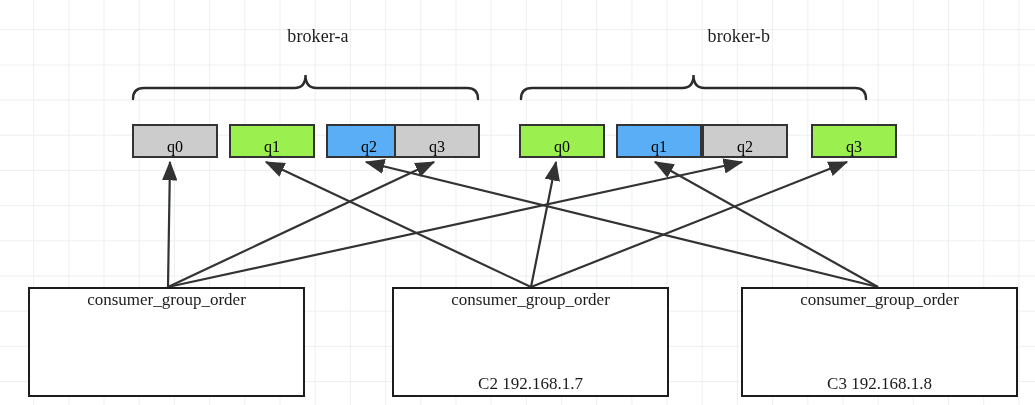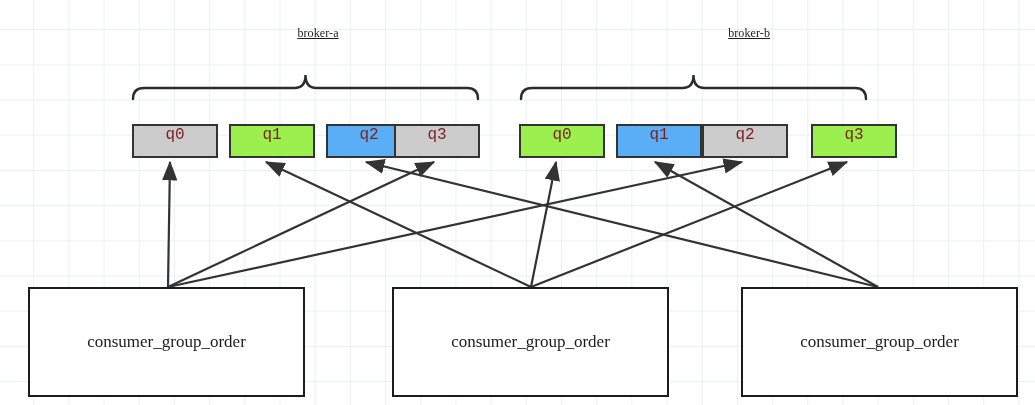--- a/index.html
+++ b/index.html
@@ -26,48 +26,46 @@
   #wires {
     position: absolute;
     left: 0;
     top: 0;
     width: 1035px;
     height: 405px;
     pointer-events: none;
   }
   .broker-label {
     position: absolute;
-    font-size: 12px;
+    font-size: 18px;
     color: #1c1c1c;
     white-space: nowrap;
     text-align: center;
     letter-spacing: 0.1px;
-    text-decoration: underline;
   }
   .queue-box {
     position: absolute;
     box-sizing: border-box;
     border: 2px solid #333333;
     display: flex;
-    align-items: flex-start;
+    align-items: flex-end;
     justify-content: center;
     font-size: 16px;
-    color: #7f1d1d;
+    color: #000000;
     height: 34px;
-    font-family: Liberation Mono, monospace;
   }
   .consumer-box {
     position: absolute;
     box-sizing: border-box;
     border: 2px solid #1c1c1c;
     background: #ffffff;
     display: flex;
     flex-direction: column;
     align-items: center;
-    justify-content: center;
+    justify-content: space-between;
     font-size: 17px;
     color: #1c1c1c;
     line-height: 1.32;
     text-align: center;
   }
   .consumer-line { display: block; white-space: nowrap; }
 </style>
 </head>
 <body>
 
@@ -124,19 +122,21 @@
       <div class="queue-box" style="left: 811px; top: 124px; width: 86px; height: 34px; background: rgb(155, 240, 80);">
         <span>q3</span>
       </div>
     </div>
   <div id="consumer-layer">
       <div class="consumer-box" style="left: 28px; top: 287px; width: 277px; height: 110px;">
         <span class="consumer-line">consumer_group_order</span>
       </div>
       <div class="consumer-box" style="left: 392px; top: 287px; width: 277px; height: 110px;">
         <span class="consumer-line">consumer_group_order</span>
+        <span class="consumer-line">C2 192.168.1.7</span>
       </div>
       <div class="consumer-box" style="left: 741px; top: 287px; width: 277px; height: 110px;">
         <span class="consumer-line">consumer_group_order</span>
+        <span class="consumer-line">C3 192.168.1.8</span>
       </div>
     </div>
 
 </div>
 
 </body></html>

